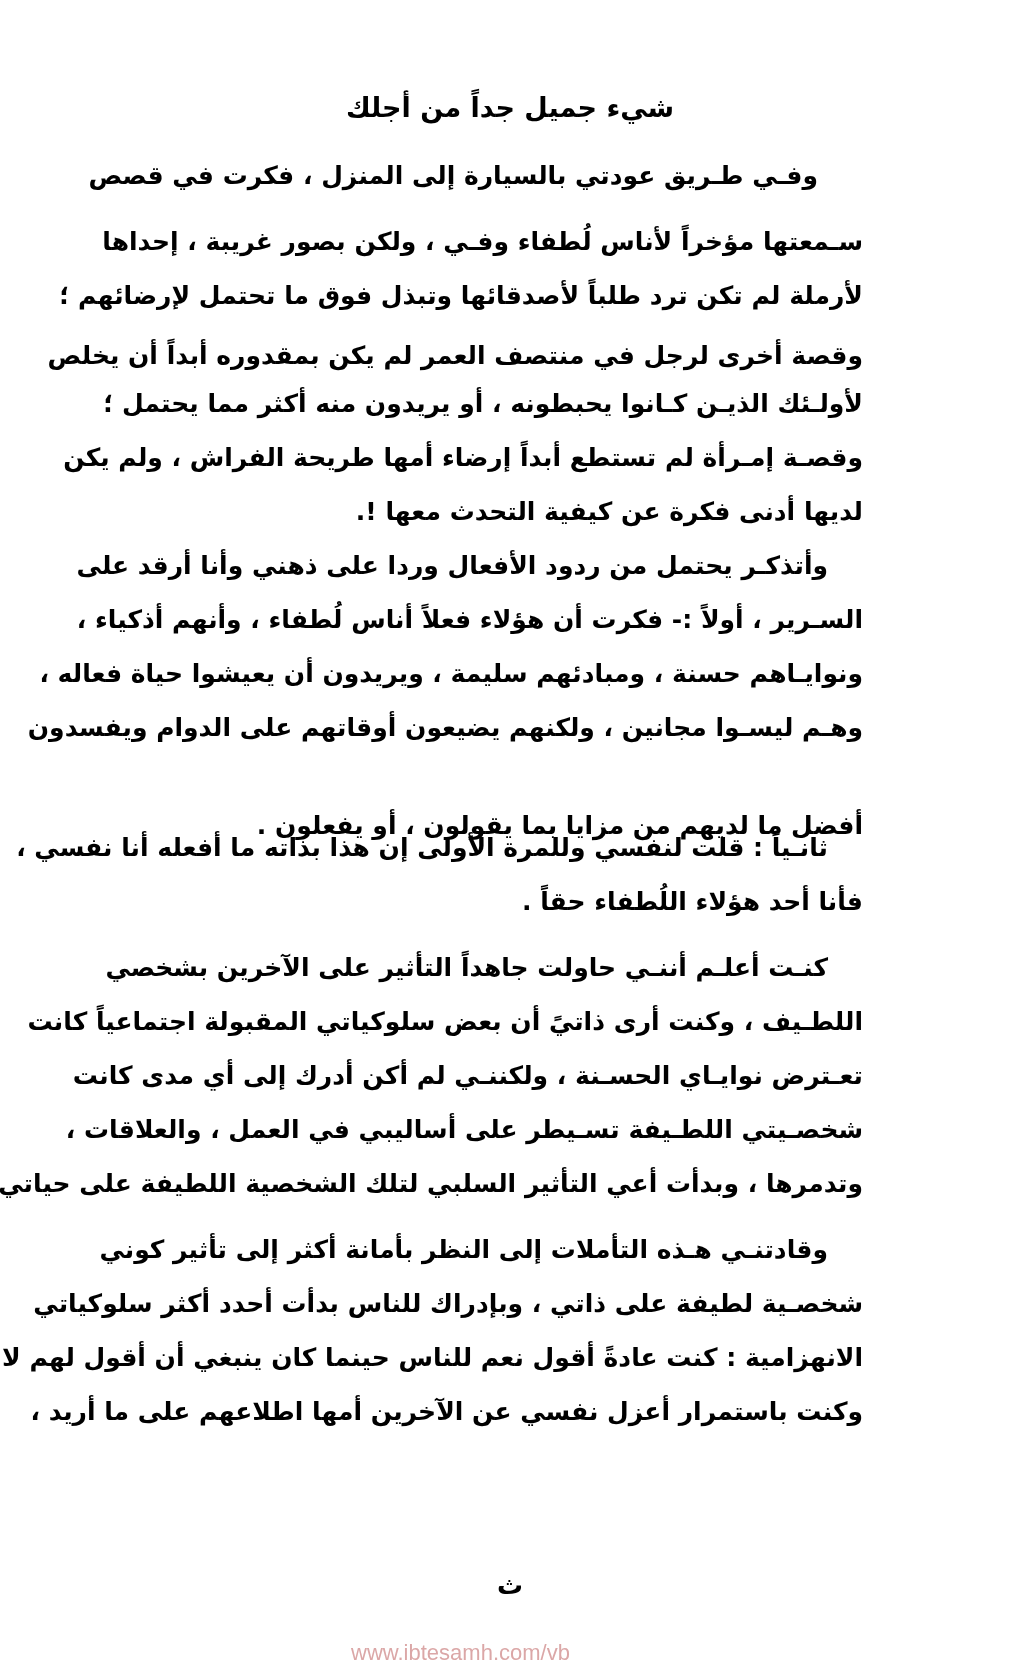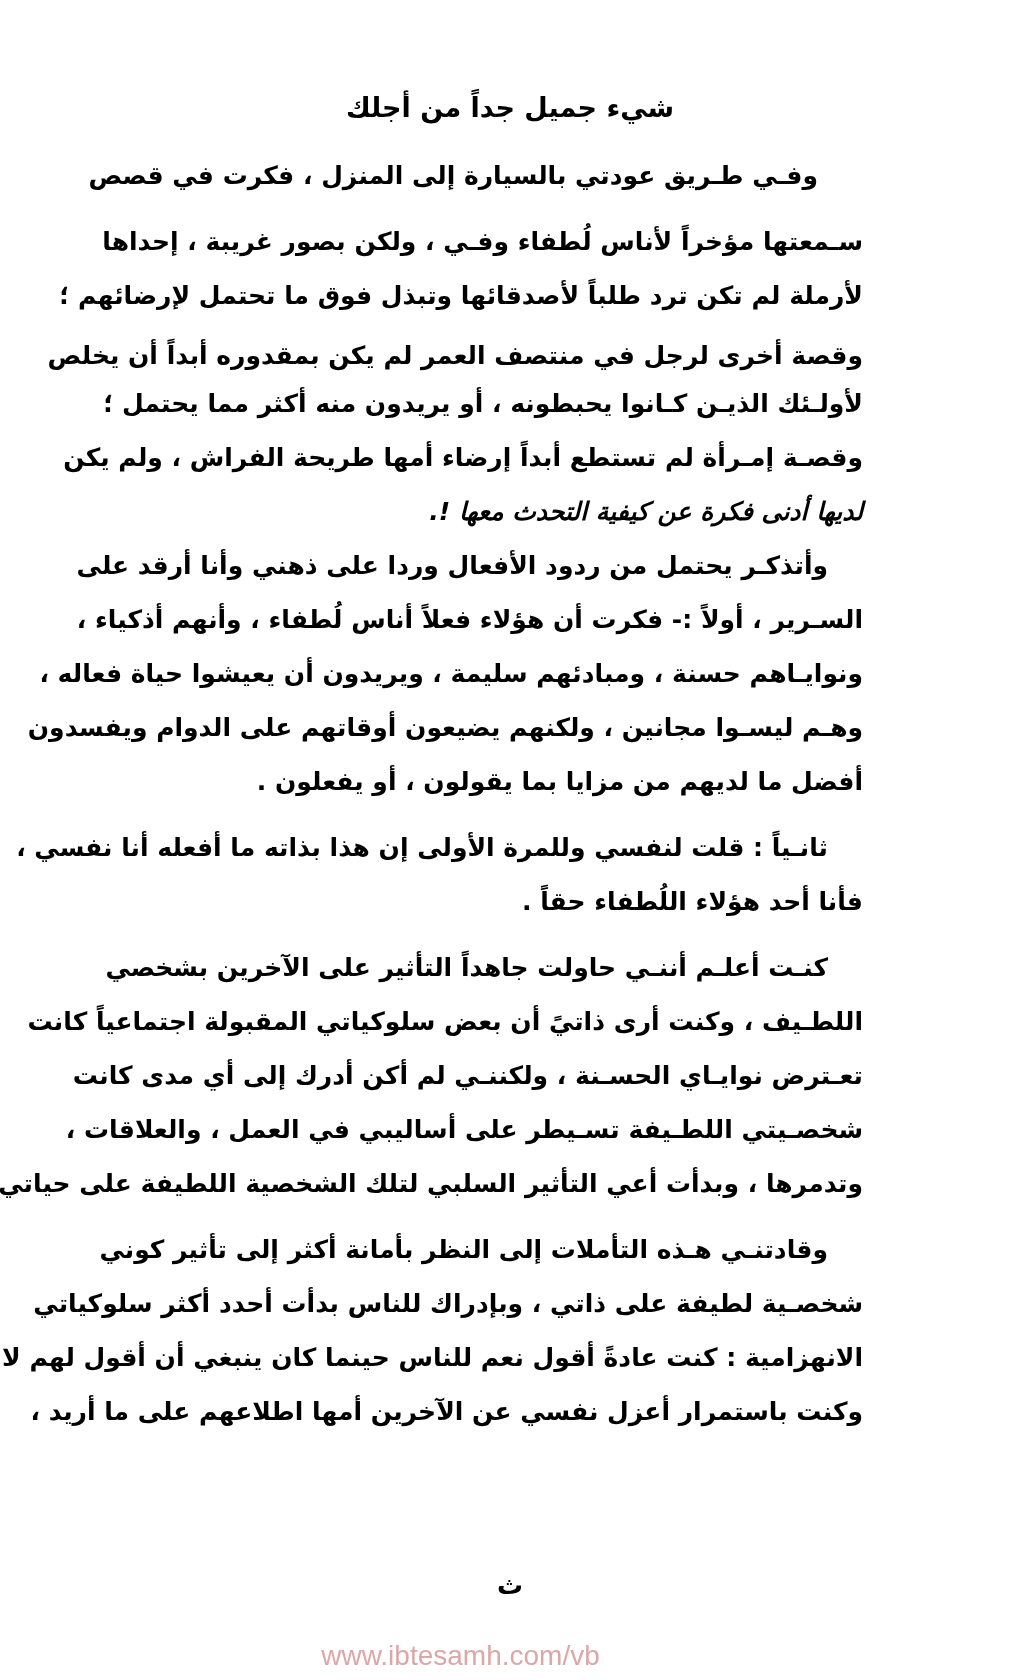--- a/index.html
+++ b/index.html
@@ -56,44 +56,44 @@
       font-size: 26px;
       font-weight: bold;
     }
     .watermark {
       position: absolute;
       top: 1640px;
       left: 0;
       width: 921px;
       text-align: center;
       font-family: "Liberation Sans", sans-serif;
-      font-size: 28px;
+      font-size: 22px;
       color: #dba7a7;
     }
   </style>
 </head>
 <body>
 
 <div class="page">
 
   <div class="title">شيء جميل جداً من أجلك</div>
 
   <div class="line" style="top:156px; left:128px; width:690px;">وفـي طـريق عودتي بالسيارة إلى المنزل ، فكرت في قصص</div>
   <div class="line" style="top:222px; left:128px; width:735px;">سـمعتها مؤخراً لأناس لُطفاء وفـي ، ولكن بصور غريبة ، إحداها</div>
   <div class="line" style="top:276px; left:128px; width:735px;">لأرملة لم تكن ترد طلباً لأصدقائها وتبذل فوق ما تحتمل لإرضائهم ؛</div>
   <div class="line" style="top:330px; left:128px; width:735px;margin-top:6px;">وقصة أخرى لرجل في منتصف العمر لم يكن بمقدوره أبداً أن يخلص</div>
   <div class="line" style="top:384px; left:128px; width:735px;">لأولـئك الذيـن كـانوا يحبطونه ، أو يريدون منه أكثر مما يحتمل ؛</div>
   <div class="line" style="top:438px; left:128px; width:735px;">وقصـة إمـرأة لم تستطع أبداً إرضاء أمها طريحة الفراش ، ولم يكن</div>
-  <div class="line short" style="top:492px; left:128px; width:735px;font-style:italic;">لديها أدنى فكرة عن كيفية التحدث معها !.</div>
+  <div class="line short" style="top:492px; left:128px; width:735px;">لديها أدنى فكرة عن كيفية التحدث معها !.</div>
 
   <div class="line" style="top:546px; left:128px; width:700px;">وأتذكـر يحتمل من ردود الأفعال وردا على ذهني وأنا أرقد على</div>
   <div class="line" style="top:600px; left:128px; width:735px;">السـرير ، أولاً :- فكرت أن هؤلاء فعلاً أناس لُطفاء ، وأنهم أذكياء ،</div>
   <div class="line" style="top:654px; left:128px; width:735px;">ونوايـاهم حسنة ، ومبادئهم سليمة ، ويريدون أن يعيشوا حياة فعاله ،</div>
   <div class="line" style="top:708px; left:128px; width:735px;">وهـم ليسـوا مجانين ، ولكنهم يضيعون أوقاتهم على الدوام ويفسدون</div>
-  <div class="line short" style="top:762px; left:128px; width:735px;">أفضل ما لديهم من مزايا بما يقولون ، أو يفعلون .</div>
+  <div class="line short" style="top:806px; left:128px; width:735px;">أفضل ما لديهم من مزايا بما يقولون ، أو يفعلون .</div>
 
   <div class="line" style="top:828px; left:128px; width:700px;">ثانـياً : قلت لنفسي وللمرة الأولى إن هذا بذاته ما أفعله أنا نفسي ،</div>
   <div class="line short" style="top:882px; left:128px; width:735px;">فأنا أحد هؤلاء اللُطفاء حقاً .</div>
 
   <div class="line" style="top:948px; left:128px; width:700px;">كنـت أعلـم أننـي حاولت جاهداً التأثير على الآخرين بشخصي</div>
   <div class="line" style="top:1002px; left:128px; width:735px;">اللطـيف ، وكنت أرى ذاتيً أن بعض سلوكياتي المقبولة اجتماعياً كانت</div>
   <div class="line" style="top:1056px; left:128px; width:735px;">تعـترض نوايـاي الحسـنة ، ولكننـي لم أكن أدرك إلى أي مدى كانت</div>
   <div class="line" style="top:1110px; left:128px; width:735px;">شخصـيتي اللطـيفة تسـيطر على أساليبي في العمل ، والعلاقات ،</div>
   <div class="line" style="top:1164px; left:128px; width:735px;">وتدمرها ، وبدأت أعي التأثير السلبي لتلك الشخصية اللطيفة على حياتي.</div>
 

